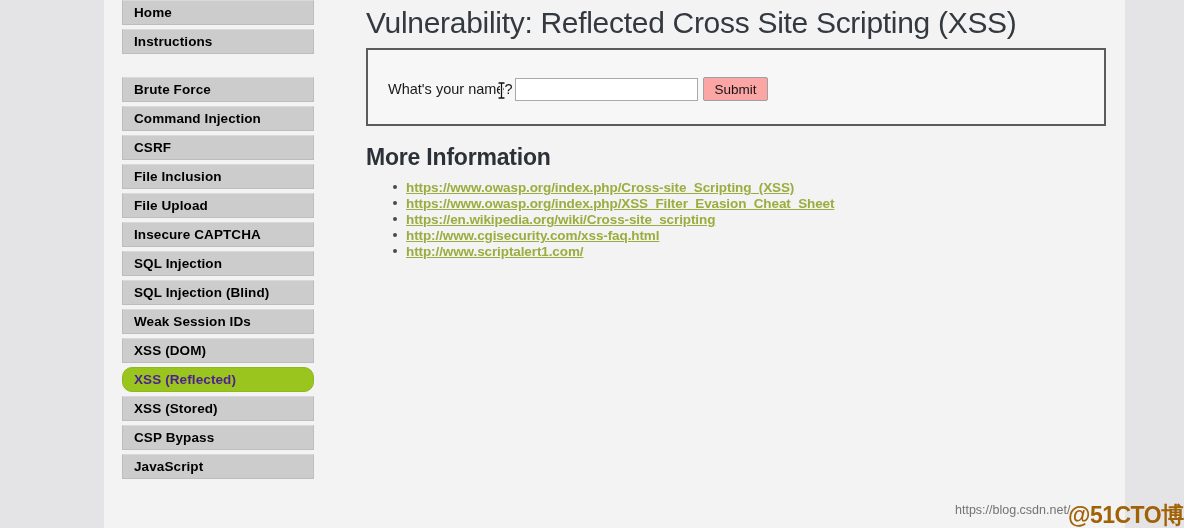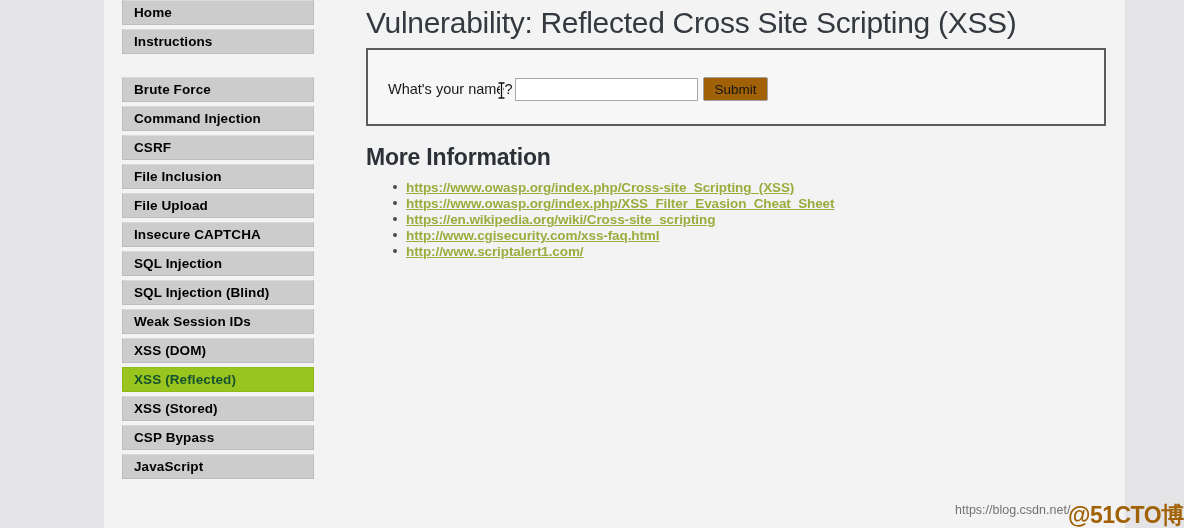--- a/index.html
+++ b/index.html
@@ -51,21 +51,22 @@
     font-weight: bold;
     line-height: 23px;
     padding-left: 11px;
     letter-spacing: 0.1px;
     white-space: nowrap;
     overflow: hidden;
   }
   .nav-item.active {
     background: #9ac41e;
     border-color: #8fb81c;
-    color: #14532d;
+    color: #4c1d95;
+    border-radius: 10px;
   }
 
   
   #main {
     position: absolute;
     left: 258px;
     top: 0;
     width: 745px;
   }
 
@@ -112,21 +113,21 @@
     font-size: 13px;
     padding: 0 3px;
     color: #000;
     outline: none;
   }
   #submit-button {
     box-sizing: border-box;
     margin-left: 5px;
     height: 24px;
     padding: 0 10px;
-    background: #a16207;
+    background: #fca5a5;
     border: 1px solid #a0a0a0;
     border-radius: 2px;
     font-family: "Liberation Sans", sans-serif;
     font-size: 13.5px;
     color: #151515;
     cursor: default;
   }
 
   
   #more-info-heading {

